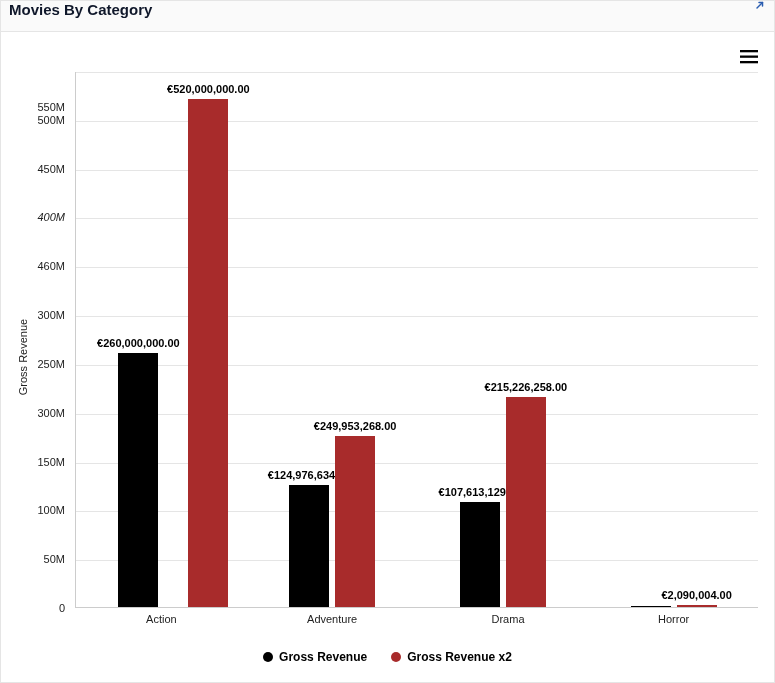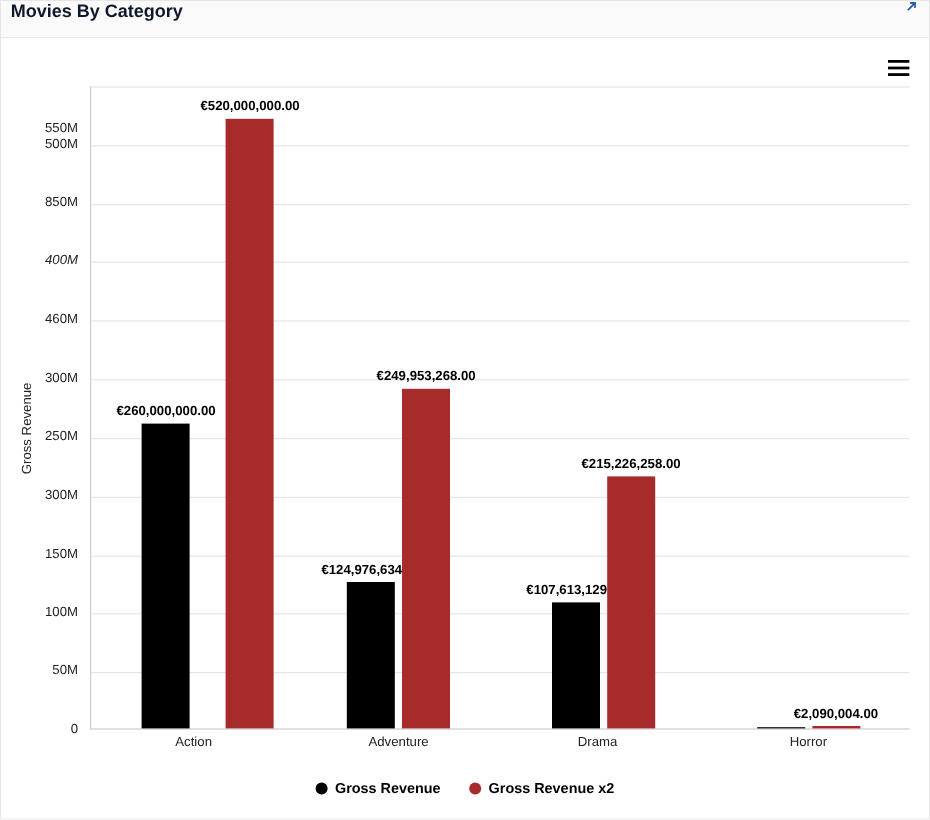--- a/index.html
+++ b/index.html
@@ -191,24 +191,24 @@
           <div class="bar black" style="left: 42.375px; height: 253.855px; width: 40px;">
             <div class="bar-label">€260,000,000.00</div>
           </div>
           <div class="bar red" style="left: 88.375px; height: 507.709px; width: 40px; margin-left: 24px;">
             <div class="bar-label">€520,000,000.00</div>
           </div>
           <div class="x-tick-label" style="left: 256.125px;">Adventure</div>
           <div class="bar black" style="left: 213.125px; height: 122.023px; width: 40px;">
             <div class="bar-label">€124,976,634.00</div>
           </div>
-          <div class="bar red" style="left: 259.125px; height: 283px; width: 40px;">
+          <div class="bar red" style="left: 259.125px; height: 171px; width: 40px;">
             <div class="bar-label">€249,953,268.00</div>
           </div>
-          <div class="x-tick-label" style="left: 422px;">Drama</div>
+          <div class="x-tick-label" style="left: 432px;">Drama</div>
           <div class="bar black" style="left: 383.875px; height: 105.07px; width: 40px;">
             <div class="bar-label">€107,613,129.00</div>
           </div>
           <div class="bar red" style="left: 429.875px; height: 210.139px; width: 40px;">
             <div class="bar-label">€215,226,258.00</div>
           </div>
           <div class="x-tick-label" style="left: 597.625px;">Horror</div>
           <div class="bar black" style="left: 554.625px; height: 1.0203px; width: 40px;"></div>
           <div class="bar red" style="left: 600.625px; height: 2.0406px; width: 40px;">
             <div class="bar-label">€2,090,004.00</div>
@@ -227,18 +227,18 @@
       </div>
     <div class="y-tick-label" style="top: 562px; left: 0px;">0</div>
         <div class="y-tick-label" style="top: 513.182px; left: 0px;">50M</div>
         <div class="y-tick-label" style="top: 464.364px; left: 0px;">100M</div>
         <div class="y-tick-label" style="top: 415.545px; left: 0px;">150M</div>
         <div class="y-tick-label" style="top: 366.727px; left: 0px;">300M</div>
         <div class="y-tick-label" style="top: 317.909px; left: 0px;">250M</div>
         <div class="y-tick-label" style="top: 269.091px; left: 0px;">300M</div>
         <div class="y-tick-label" style="top: 220.273px; left: 0px;">460M</div>
         <div class="y-tick-label" style="top: 171.455px; left: 0px; font-style: italic;">400M</div>
-        <div class="y-tick-label" style="top: 122.636px; left: 0px;">850M</div>
+        <div class="y-tick-label" style="top: 122.636px; left: 0px;">450M</div>
         <div class="y-tick-label" style="top: 73.8182px; left: 0px;">500M</div>
         <div class="y-tick-label" style="top: 25px; left: 0px; margin-top: 36px;">550M</div>
       </div>
   </div>
 </div>
 
 </body></html>

